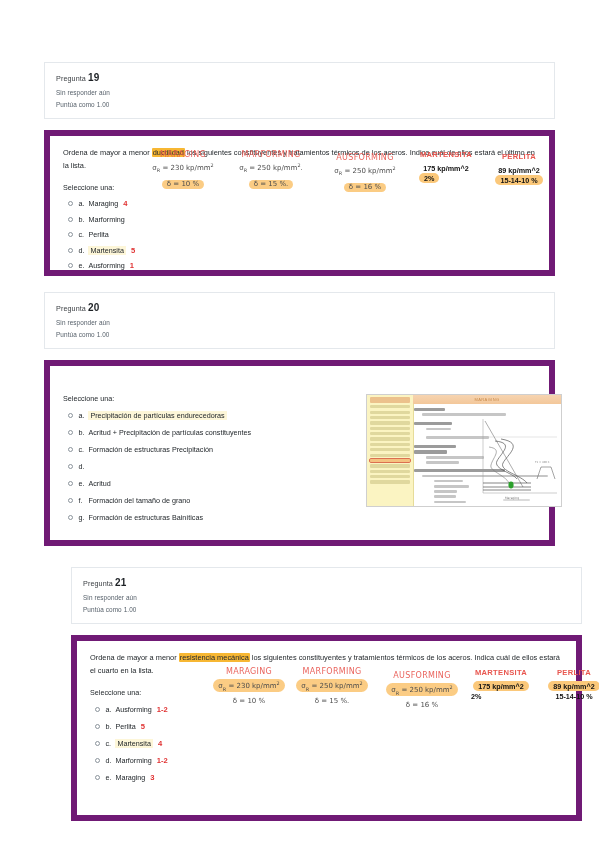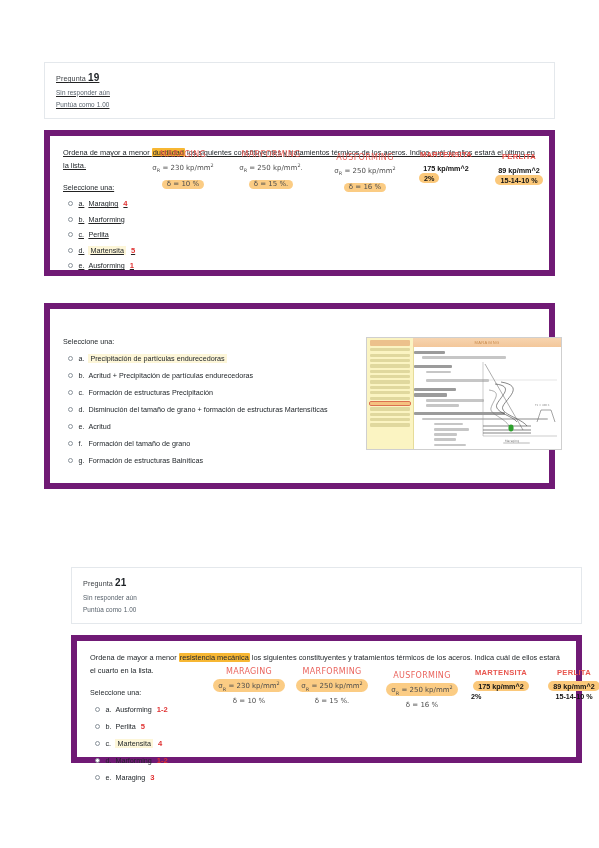--- a/index.html
+++ b/index.html
@@ -96,21 +96,21 @@
   .sb-line{height:2.6px;background:#b9b9b9;border-radius:1px;margin:2.6px 0;filter:blur(.35px);opacity:.8;}
   .sb-head{height:3.1px;background:#4a4a4a;opacity:.55;border-radius:1px;}
   .ttt{position:absolute;right:2px;top:12px;width:84px;height:98px;}
   .slide-foot{position:absolute;left:47px;right:2px;bottom:2px;height:8px;}
 </style>
 </head>
 <body>
 
 <div class="page">
 
-  <div class="qblock" id="q19" style="top:62px;text-decoration:underline;">
+  <div class="qblock" id="q19" style="top:62px;">
     <div class="qinfo">
       <div class="pregunta">
         <span>Pregunta</span>
         <b>19</b>
       </div>
       <div class="small">Sin responder aún</div>
       <div class="small">Puntúa como 1.00</div>
     </div>
 
     <div class="qbody" style="height:146px;">
@@ -176,44 +176,51 @@
         <div class="acol" style="left:342px;top:2px;width:74px;">
           <div class="ahead sharp">PERLITA</div>
           <div class="aline sharp" style="margin-top:5px;">89 kp/mm^2</div>
           <div class="aline sharp" style="margin-top:0px;"><span class="ahl">15-14-10 %</span></div>
         </div>
       </div>
     </div>
   </div>
 
   <div class="qblock" id="q20" style="top:292px;">
+    <div class="qinfo">
+      <div class="pregunta">
+        <span>Pregunta</span>
+        <b>20</b>
+      </div>
+      <div class="small">Sin responder aún</div>
+      <div class="small">Puntúa como 1.00</div>
+    </div>
 
     <div class="qbody" style="height:186px;">
       <div class="selabel" style="margin-top:17px;">Seleccione una:</div>
 
       <div>
         <div class="opt" style="height:17px;">
           <span class="radio"></span>
           <span class="olet">a.</span>
           <span class="otext marked">Precipitación de partículas endurecedoras</span>
         </div>
         <div class="opt" style="height:17px;">
           <span class="radio"></span>
           <span class="olet">b.</span>
-          <span class="otext">Acritud + Precipitación de partículas endurecedoras</span>
+          <span class="otext">Acritud + Precipitación de partículas constituyentes</span>
         </div>
         <div class="opt" style="height:17px;">
           <span class="radio"></span>
           <span class="olet">c.</span>
           <span class="otext">Formación de estructuras Precipitación</span>
         </div>
         <div class="opt" style="height:17px;">
           <span class="radio"></span>
           <span class="olet">d.</span>
-          <span class="otext">Disminución del tamaño de grano + formación de estructuras Martensíticas</span>
         </div>
         <div class="opt" style="height:17px;">
           <span class="radio"></span>
           <span class="olet">e.</span>
           <span class="otext">Acritud</span>
         </div>
         <div class="opt" style="height:17px;">
           <span class="radio"></span>
           <span class="olet">f.</span>
           <span class="otext">Formación del tamaño de grano</span>
@@ -299,21 +306,21 @@
   <div class="qblock" id="q21" style="top:567px;padding-left:27px;">
     <div class="qinfo">
       <div class="pregunta">
         <span>Pregunta</span>
         <b>21</b>
       </div>
       <div class="small">Sin responder aún</div>
       <div class="small">Puntúa como 1.00</div>
     </div>
 
-    <div class="qbody" style="height:128px;">
+    <div class="qbody" style="height:186px;">
       <div class="stem wide">
         <span>Ordena de mayor a menor </span><span class="hl">resistencia mecánica</span><span> los siguientes constituyentes y tratamientos térmicos de los aceros. Indica cuál de ellos estará el cuarto en la lista.</span>
       </div>
       <div class="selabel">Seleccione una:</div>
 
       <div>
         <div class="opt" style="height:17px;">
           <span class="radio"></span>
           <span class="olet">a.</span>
           <span class="otext">Ausforming</span>

